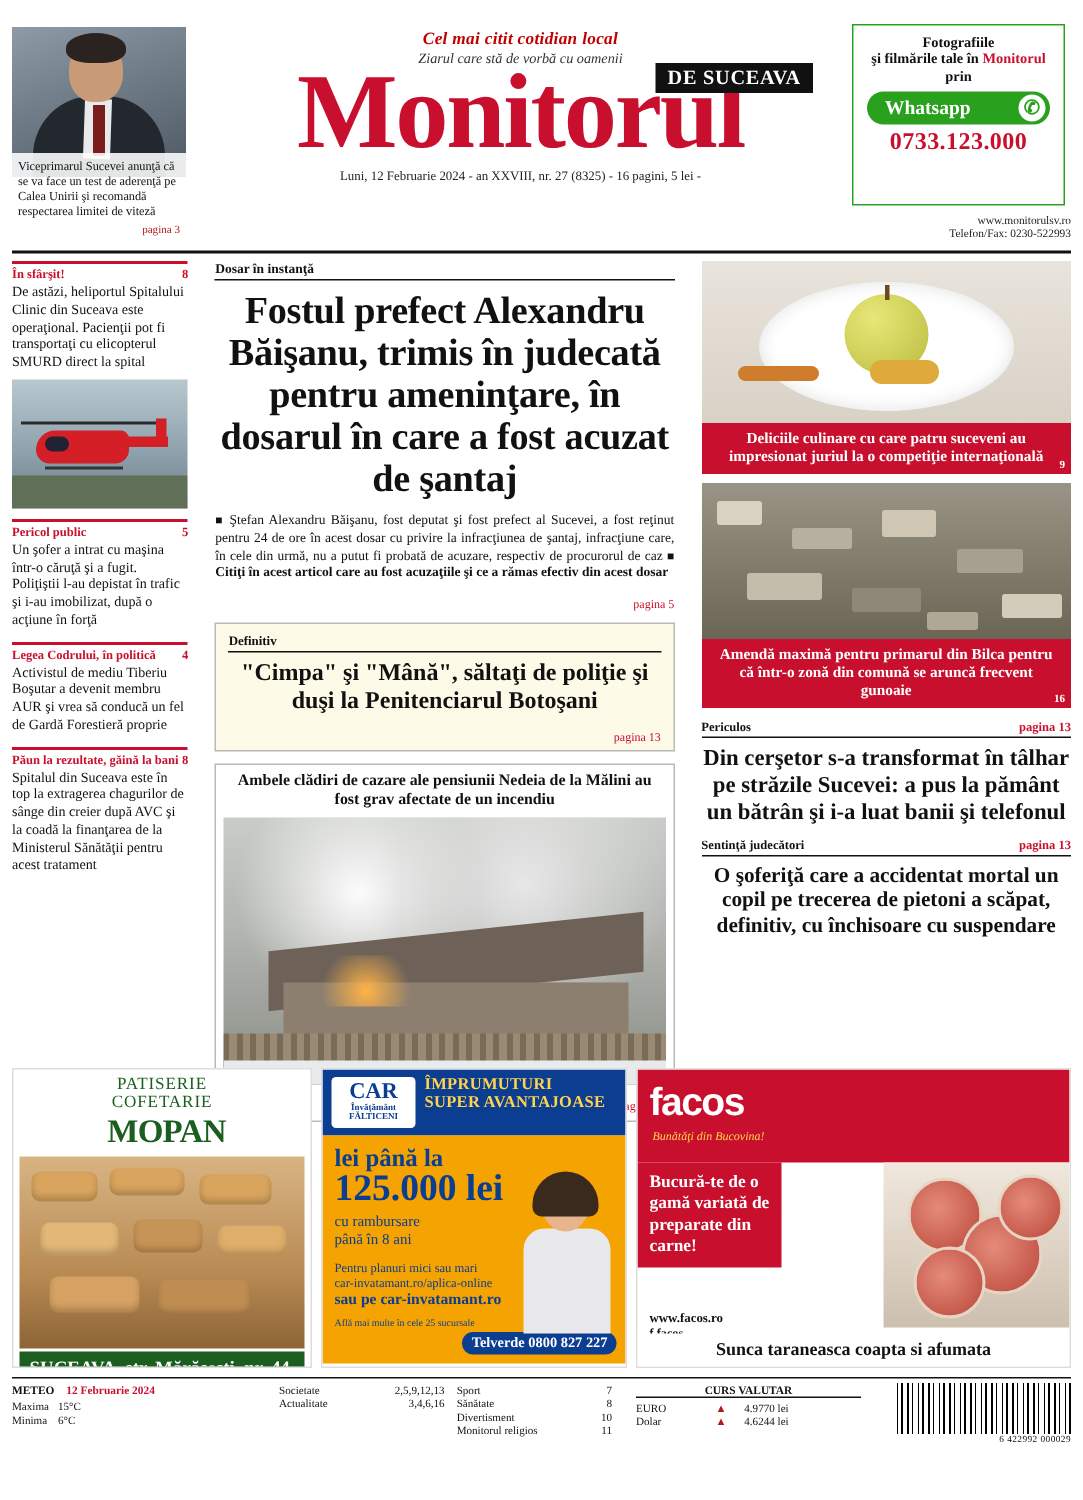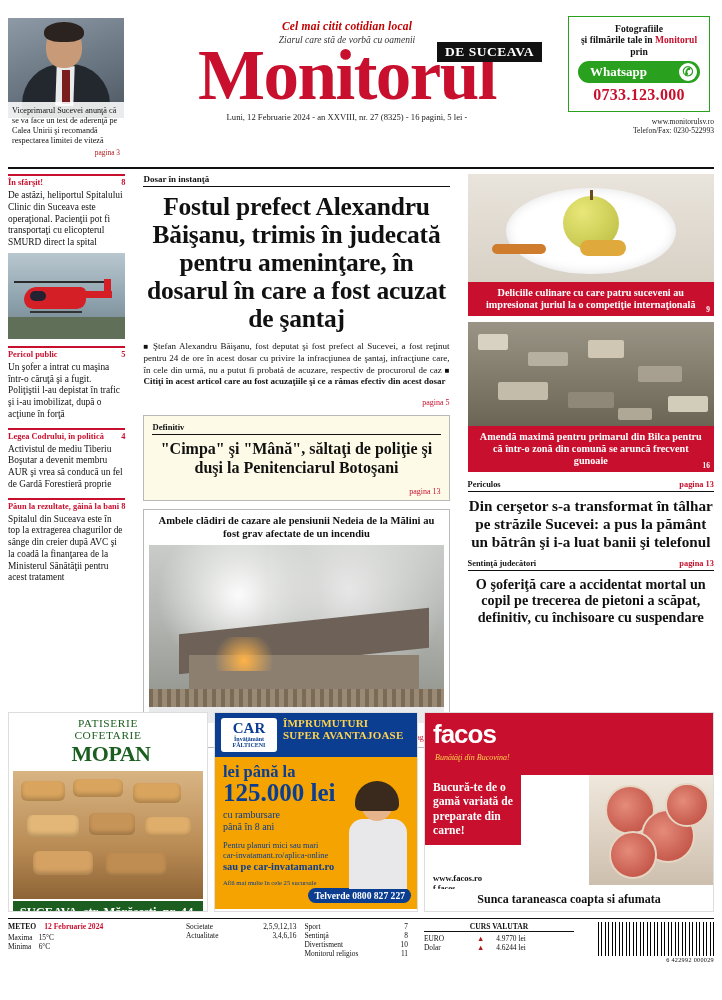--- a/index.html
+++ b/index.html
@@ -64,21 +64,21 @@
     background: #111; color: #fff; font-size: 13.5px; font-weight: bold;
     padding: 2px 8px; letter-spacing: .5px;
   }
   .mh-date {
     font-size: 8.6px; color: #222; margin-top: 4px;
   }
   .mh-right {
     width: 146px; position: relative; padding-top: 10px;
   }
   .wa-box {
-    border: 1px solid #2aa11e; width: 142px; height: 96px; position: relative;
+    border: 1px solid #2aa11e; width: 142px; height: 121px; position: relative;
     padding: 6px 6px 0 6px; text-align: center;
   }
   .wa-t1 { font-size: 9.6px; font-weight: bold; line-height: 1.18; }
   .wa-t1 .red { color: #c8102e; }
   .wa-pill {
     margin: 4px auto 0; width: 122px; height: 22px; background: #2aa11e;
     border-radius: 11px; color: #fff; font-weight: bold; font-size: 13px;
     line-height: 22px; position: relative; text-align: left; padding-left: 12px;
   }
   .wa-pill .circ {
@@ -529,21 +529,21 @@
         <tbody>
             <tr>
           <td>Societate</td>
           <td class="r">2,5,9,12,13</td>
           <td>Sport</td>
           <td class="r">7</td>
         </tr>
         <tr>
           <td>Actualitate</td>
           <td class="r">3,4,6,16</td>
-          <td>Sentinţă</td>
+          <td>Sănătate</td>
           <td class="r">8</td>
         </tr>
         <tr>
           <td></td>
           <td class="r"></td>
           <td>Divertisment</td>
           <td class="r">10</td>
         </tr>
         <tr>
           <td></td>

